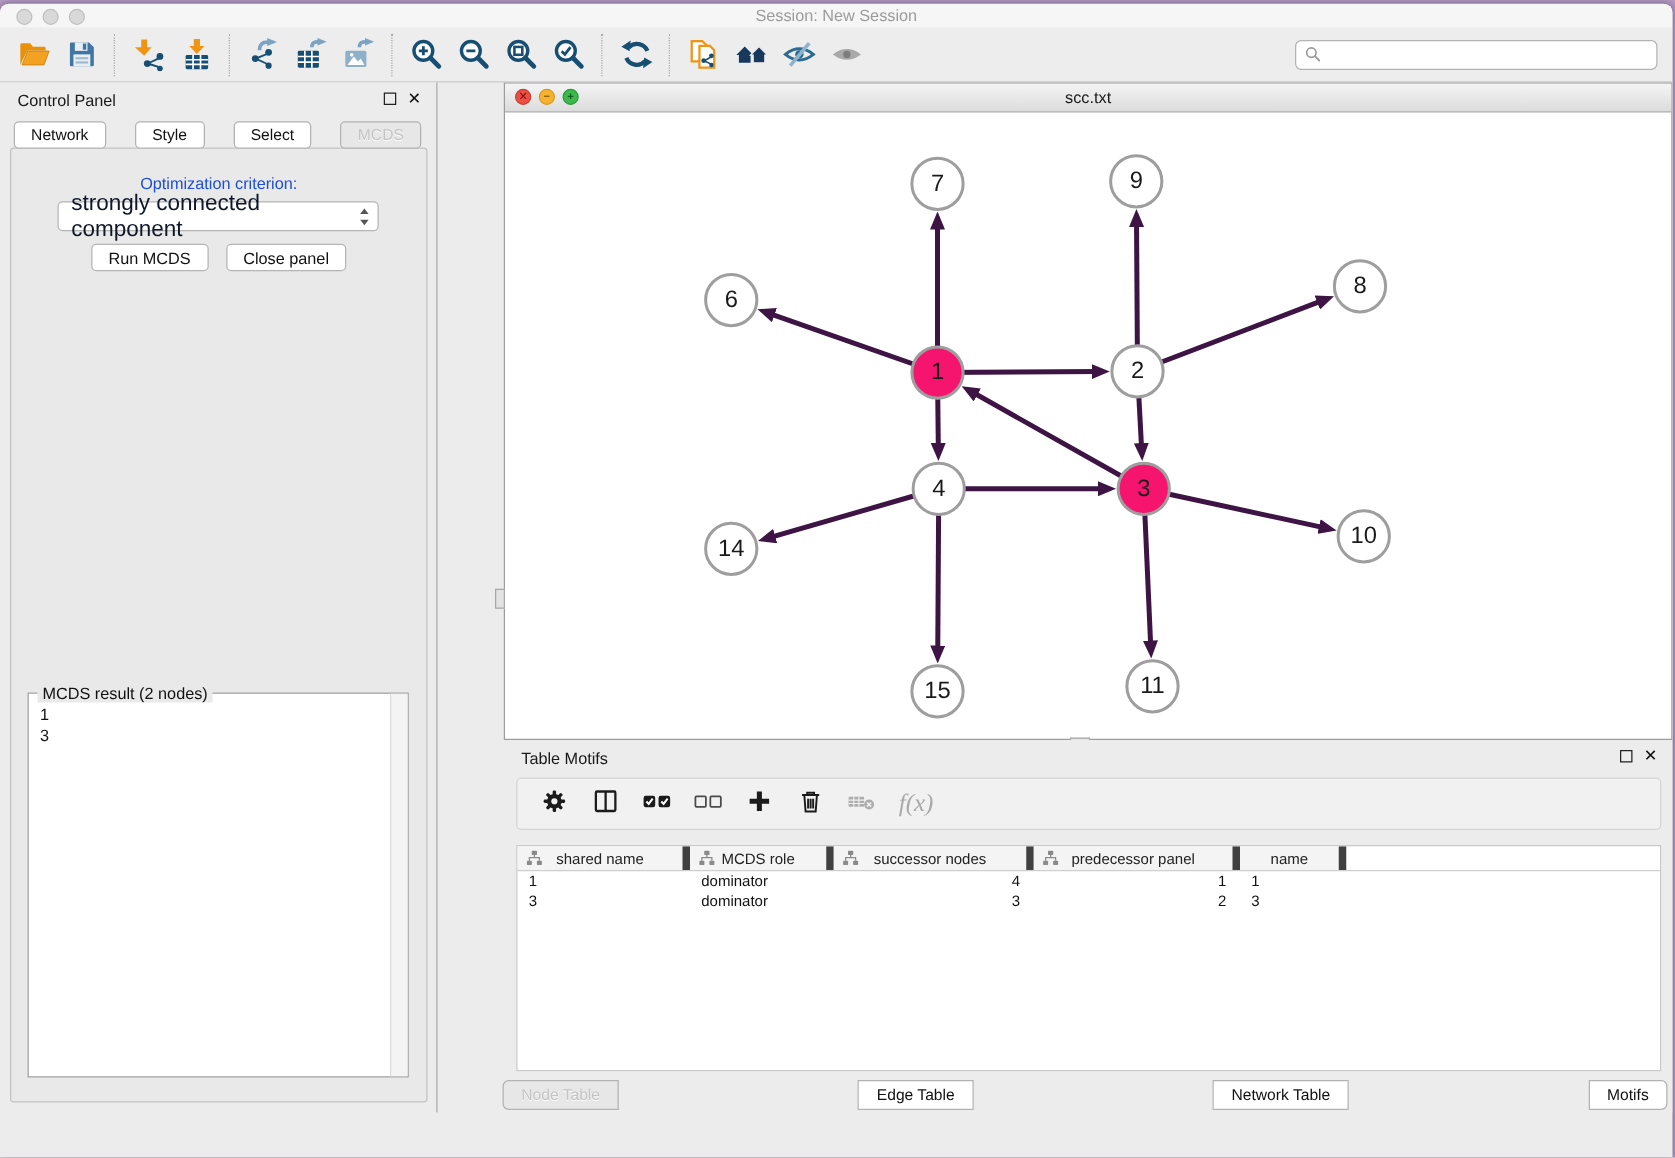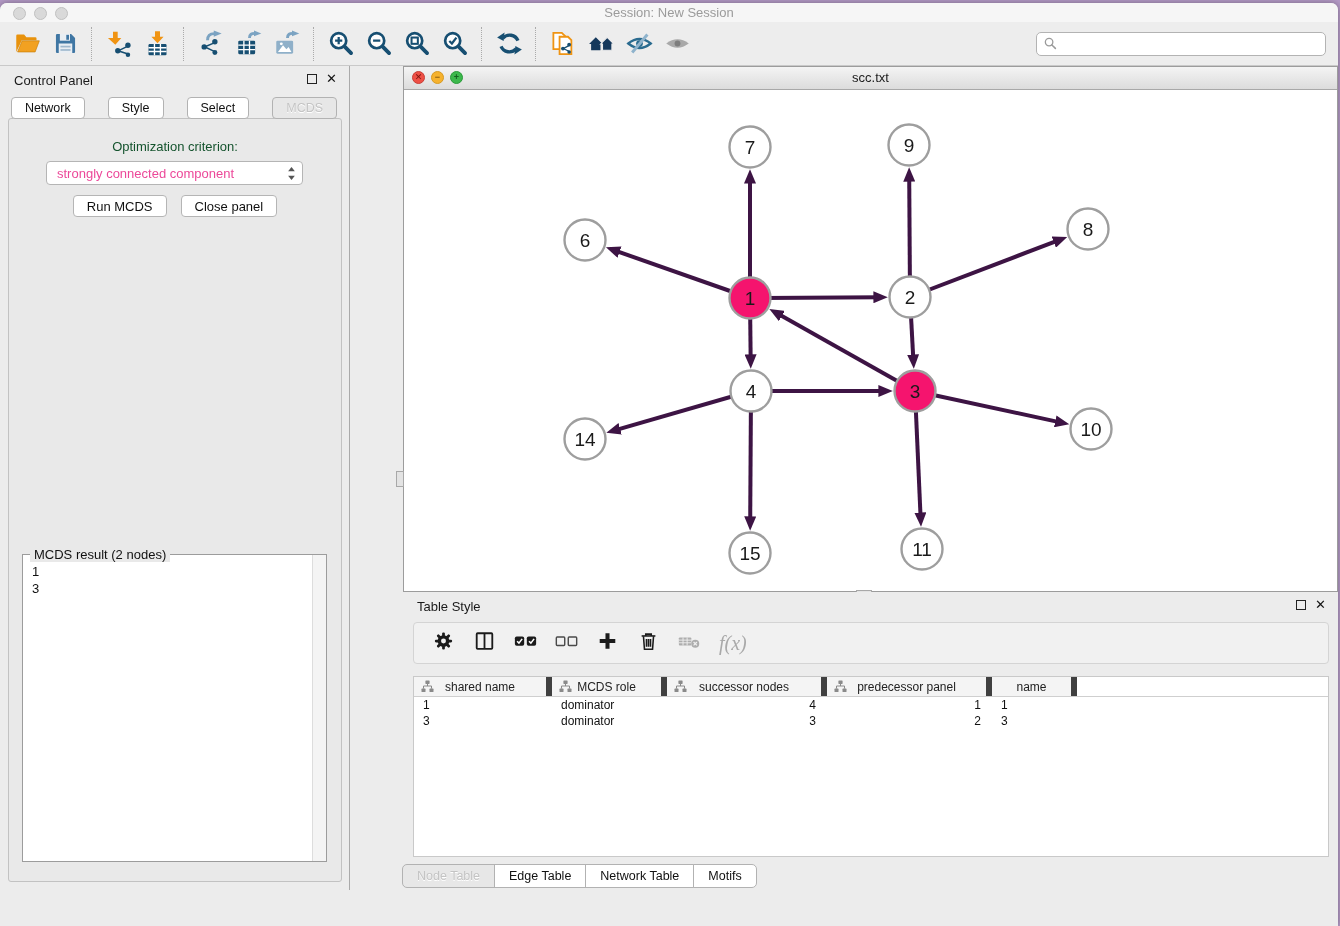--- a/index.html
+++ b/index.html
@@ -27,23 +27,23 @@
   .control-panel{position:absolute;left:0;top:63px;width:350px;bottom:36px;background:#ececec;border-right:1px solid #aaa;box-sizing:border-box;}
   .panel-head{position:relative;height:28px;}
   .panel-title{position:absolute;left:14px;top:7px;font-size:13px;color:#1a1a1a;}
   .ph-icons{position:absolute;right:12px;top:7px;display:flex;gap:9px;align-items:center;}
   .float-sq{width:10px;height:10px;border:1.6px solid #222;box-sizing:border-box;display:inline-block;}
   .close-x{font-size:13px;font-weight:bold;color:#111;line-height:12px;}
   .cp-tabs{position:absolute;left:0;right:0;top:31px;display:flex;justify-content:center;z-index:2;gap:24px;}
   .tab{background:#fff;border:1px solid #b2b2b2;padding:3px 13px;font-size:12.5px;color:#111;margin-left:-1px;border-radius:4px;position:relative;}
   .tab.sel{background:#e7e7e7;color:#c4c4c4;text-shadow:0 1px 0 #fff;}
   .cp-content{position:absolute;left:8px;right:7px;top:52px;bottom:8px;background:#e9e9e9;border:1px solid #c2c2c2;border-radius:3px;}
-  .opt-label{position:absolute;top:20px;left:0;right:0;text-align:center;font-size:13px;color:#14532d;}
+  .opt-label{position:absolute;top:20px;left:0;right:0;text-align:center;font-size:13px;color:#1d4ed8;}
   .combo{position:absolute;top:42px;left:37px;right:38px;height:24px;background:#fff;border:1px solid #b5b5b5;border-radius:4px;display:flex;align-items:center;box-sizing:border-box;padding:0 6px 0 10px;}
-  .combo-val{flex:1;font-size:13px;color:#ec4899;}
+  .combo-val{flex:1;font-size:18px;color:#0f172a;}
   .combo .icn svg{width:9px;height:15px;}
   .btn-row{position:absolute;top:76px;left:0;right:0;display:flex;justify-content:center;gap:14px;}
   .pbtn{background:#fff;border:1px solid #b5b5b5;border-radius:4px;font-size:13px;color:#111;padding:3px 13px;height:22px;box-sizing:border-box;line-height:15px;text-align:center;}
   .result-group{position:absolute;left:13px;right:14px;top:435px;bottom:19px;border:1px solid #9c9c9c;background:#fff;}
   .result-legend{position:absolute;top:-8px;left:7px;background:#e9e9e9;padding:0 4px;font-size:13px;color:#111;}
   .result-text{position:absolute;left:0;top:6px;bottom:0;right:13px;padding:2px 0 0 9px;font-size:13px;color:#111;overflow:hidden;}
   .rline{line-height:17px;}
   .result-scroll{position:absolute;right:0;top:0;bottom:0;width:13px;background:#f4f4f4;border-left:1px solid #ddd;}
 
   
@@ -65,21 +65,21 @@
   .tp-toolbar .icn svg{width:23px;height:22px;}
   .fx{font-family:"Liberation Serif","DejaVu Serif",serif;font-style:italic;font-size:20px;color:#a9a9a9;}
   .tbl{position:absolute;left:10px;right:9px;top:84px;height:179px;background:#fff;border:1px solid #c9c9c9;overflow:hidden;}
   .thead{display:flex;height:19px;border-bottom:1px solid #cfcfcf;}
   .th{position:relative;background:#f4f4f4;border-right:6px solid #404040;display:flex;align-items:center;justify-content:center;font-size:12px;color:#222;box-sizing:border-box;flex:0 0 auto;}
   .th .tree{position:absolute;left:7px;top:3px;}
   .tree svg{width:13px;height:13px;}
   .trow{display:flex;height:16px;}
   .td{font-size:12px;color:#111;padding:1px 9px 0 9px;box-sizing:border-box;flex:0 0 auto;white-space:nowrap;overflow:hidden;}
   .td.ar{text-align:right;padding-right:11px;}
-  .tp-tabs{position:absolute;left:0;right:4px;top:272px;display:flex;justify-content:flex-start;}
+  .tp-tabs{position:absolute;left:0;right:4px;top:272px;display:flex;justify-content:space-between;}
   .tp-tabs .tab{border-radius:0;padding:4px 14px;}
   .tp-tabs .tab:first-child{border-radius:5px 0 0 5px;}
   .tp-tabs .tab:last-child{border-radius:0 5px 5px 0;}
 
   
   .statusbar{position:absolute;left:0;right:0;bottom:0;height:36px;background:#ececec;border-top:1px solid #c4c4c4;}
   .list-btn{position:absolute;left:10px;top:5px;width:30px;height:26px;background:#f3f3f3;border:1px solid #b9b9b9;display:flex;align-items:center;justify-content:center;box-sizing:border-box;}
   .list-btn .icn svg{width:18px;height:18px;}
   .memory-btn{position:absolute;right:8px;top:5px;height:25px;background:#fafafa;border:1px solid #b9b9b9;border-radius:3px;display:flex;align-items:center;gap:6px;padding:0 12px 0 10px;box-sizing:border-box;}
   .memory-dot{width:13px;height:13px;border-radius:50%;}
@@ -389,21 +389,21 @@
             <text x="518" y="460" text-anchor="middle" dominant-baseline="central" font-size="19" fill="#1a1a1a" font-family="&quot;Liberation Sans&quot;,&quot;DejaVu Sans&quot;,sans-serif">11</text>
           </svg>
       </div>
     </div>
 
     <div class="grip-v"></div>
     <div class="grip-h"></div>
 
     <div class="table-panel">
       <div class="panel-head">
-        <span class="panel-title">Table Style</span>
+        <span class="panel-title">Table Motifs</span>
         <span class="ph-icons">
           <span class="float-sq"></span>
           <span class="close-x">✕</span>
         </span>
       </div>
       <div class="tp-toolbar">
           <div><span class="icn">
               <svg viewBox="0 0 24 24">
                 <g fill="#1b1b1b">
                   <circle cx="12" cy="12" r="6.4"></circle>

